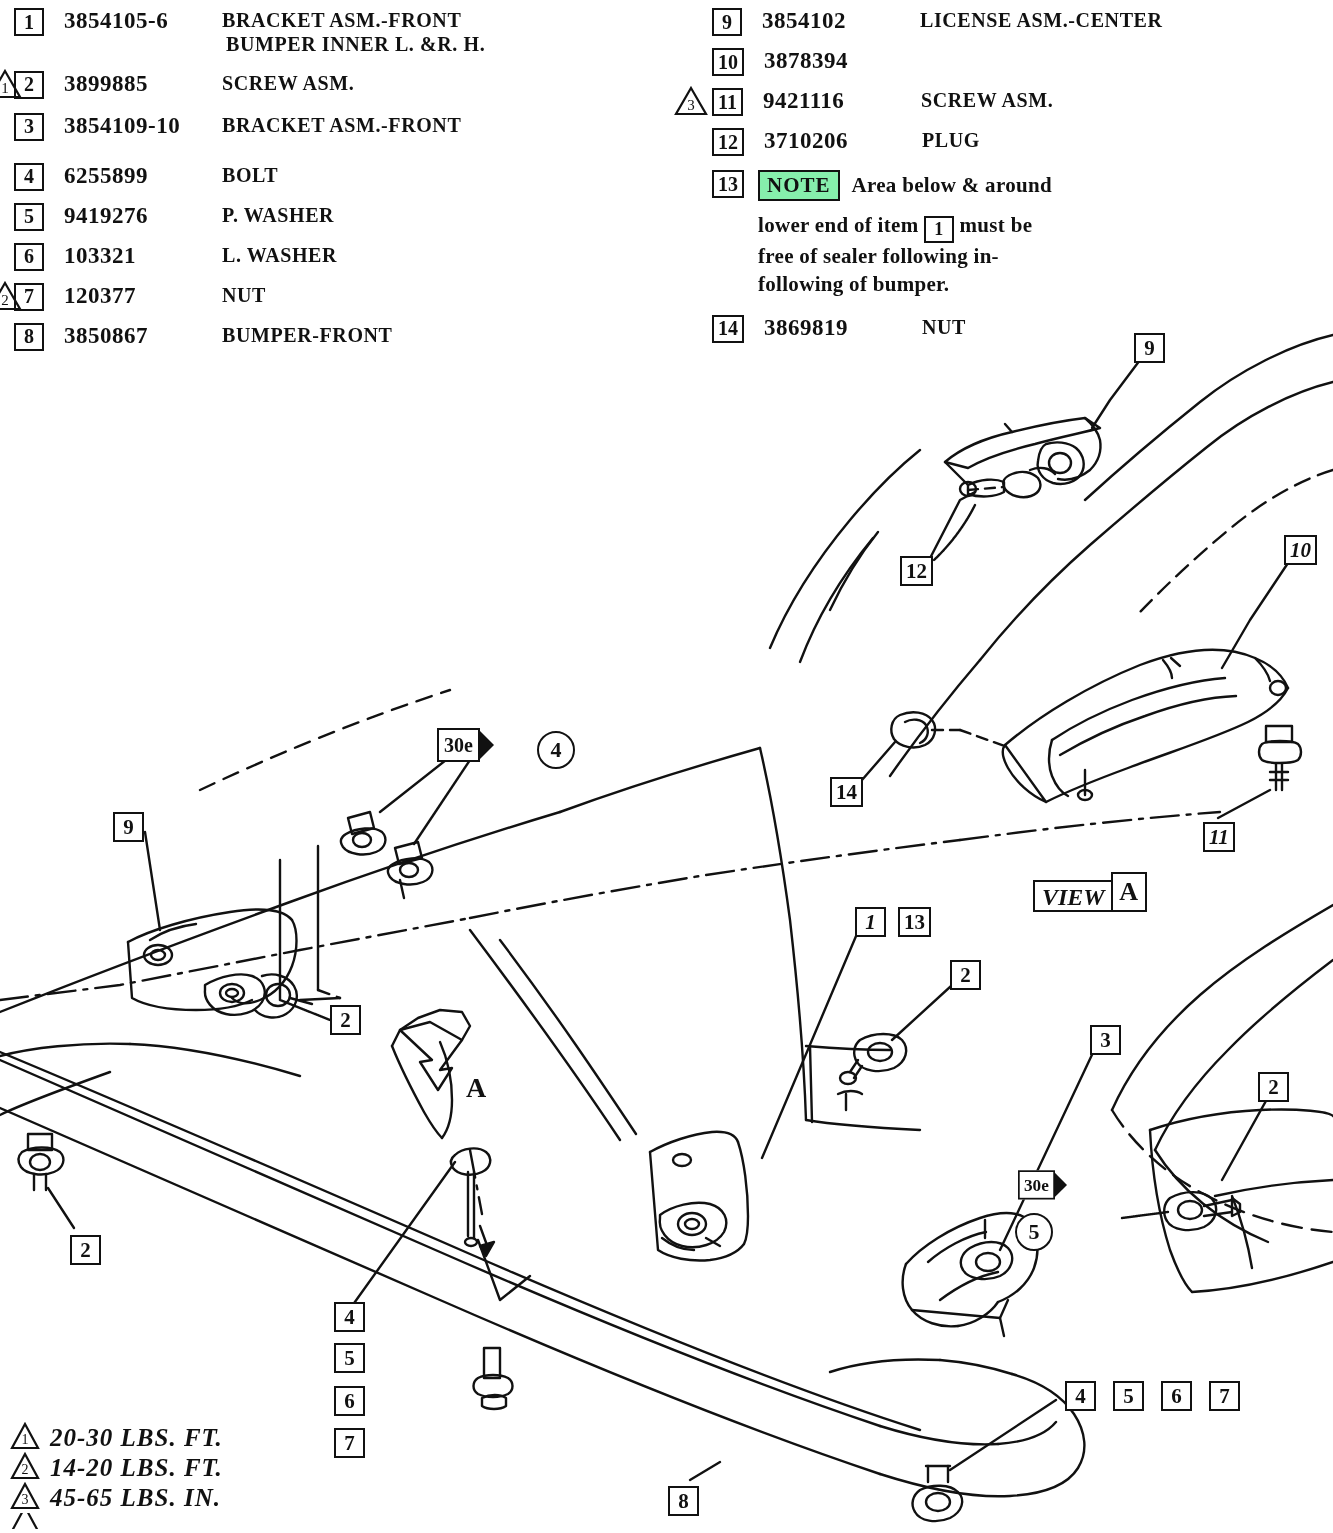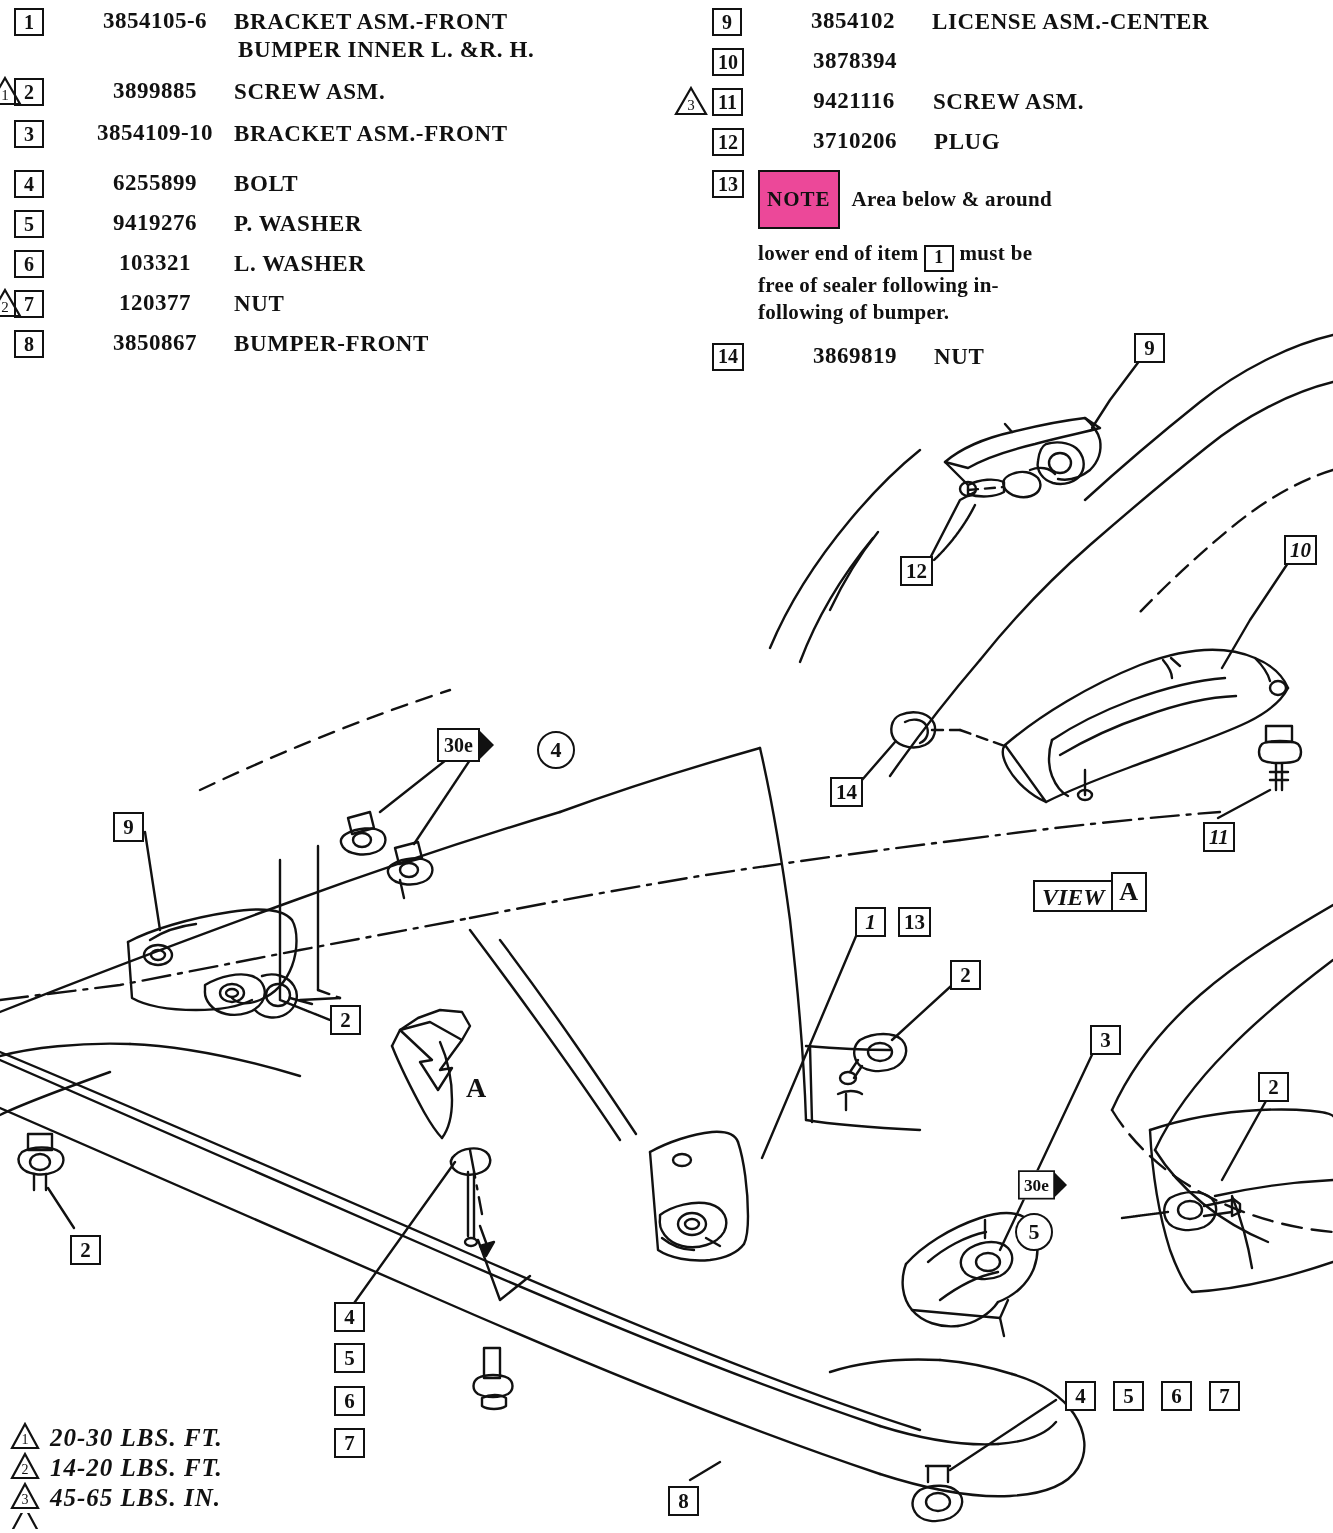--- a/index.html
+++ b/index.html
@@ -46,48 +46,47 @@
     font-weight: bold;
     padding: 0 4px;
     background: #fff;
     flex: 0 0 auto;
   }
   .num {
     width: 158px;
     font-size: 23px;
     font-weight: bold;
     letter-spacing: 0.5px;
-    padding-left: 32px;
+    padding-left: 20px;
     white-space: nowrap;
-    text-align: center;
   }
   .desc {
-    font-size: 23px;
+    font-size: 20px;
     font-weight: bold;
     letter-spacing: 0.6px;
     line-height: 1.22;
   }
   .desc .second-line { display: block; padding-left: 4px; }
 
   .tri-wrap {
     position: absolute;
     width: 34px;
     height: 30px;
   }
 
   .note-box {
     display: inline-flex;
     align-items: center;
     justify-content: center;
     border: 2px solid #111;
-    padding: 15px 7px;
+    padding: 1px 7px;
     font-size: 21px;
     font-weight: bold;
     letter-spacing: 1px;
-    background: #ec4899;
+    background: #86efac;
   }
   .note-text {
     font-size: 21px;
     font-weight: bold;
     line-height: 1.32;
     letter-spacing: 0.3px;
   }
   .inline-callout {
     display: inline-flex;
     align-items: center;

